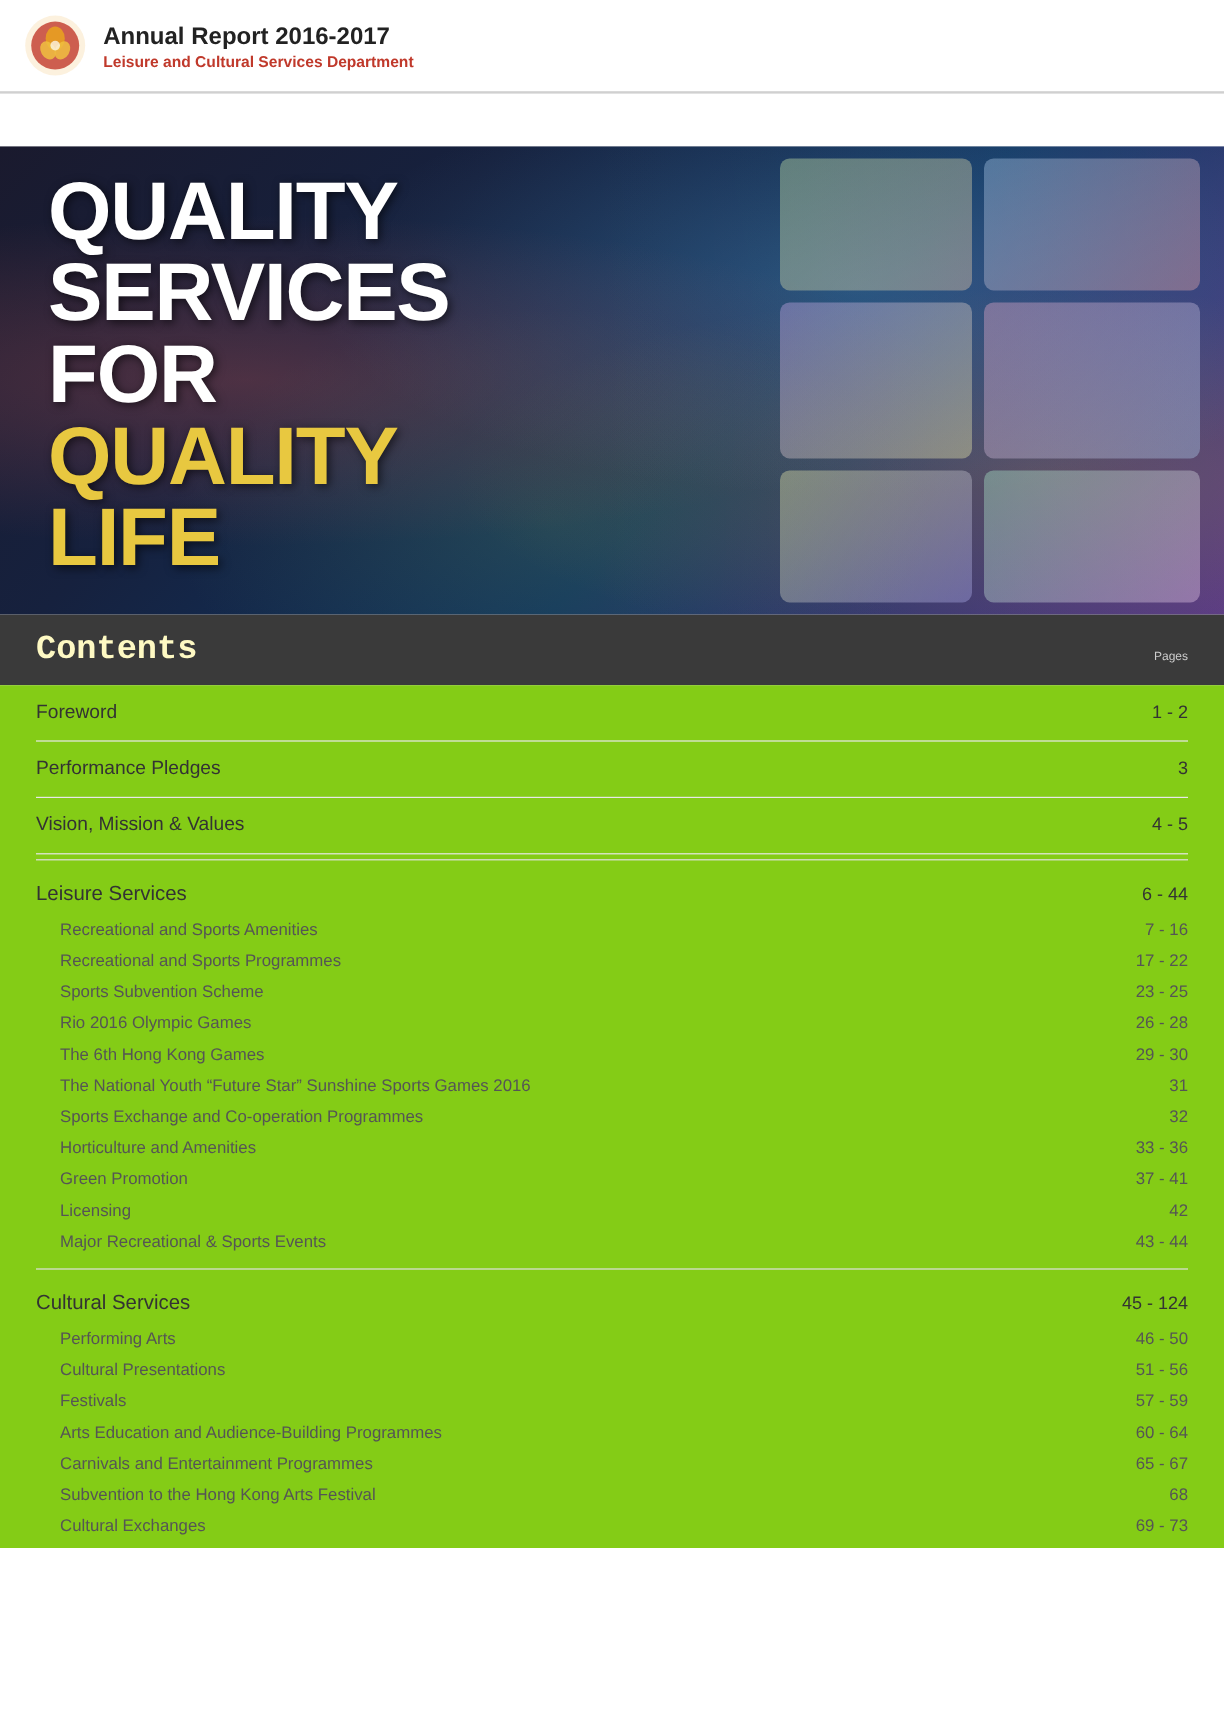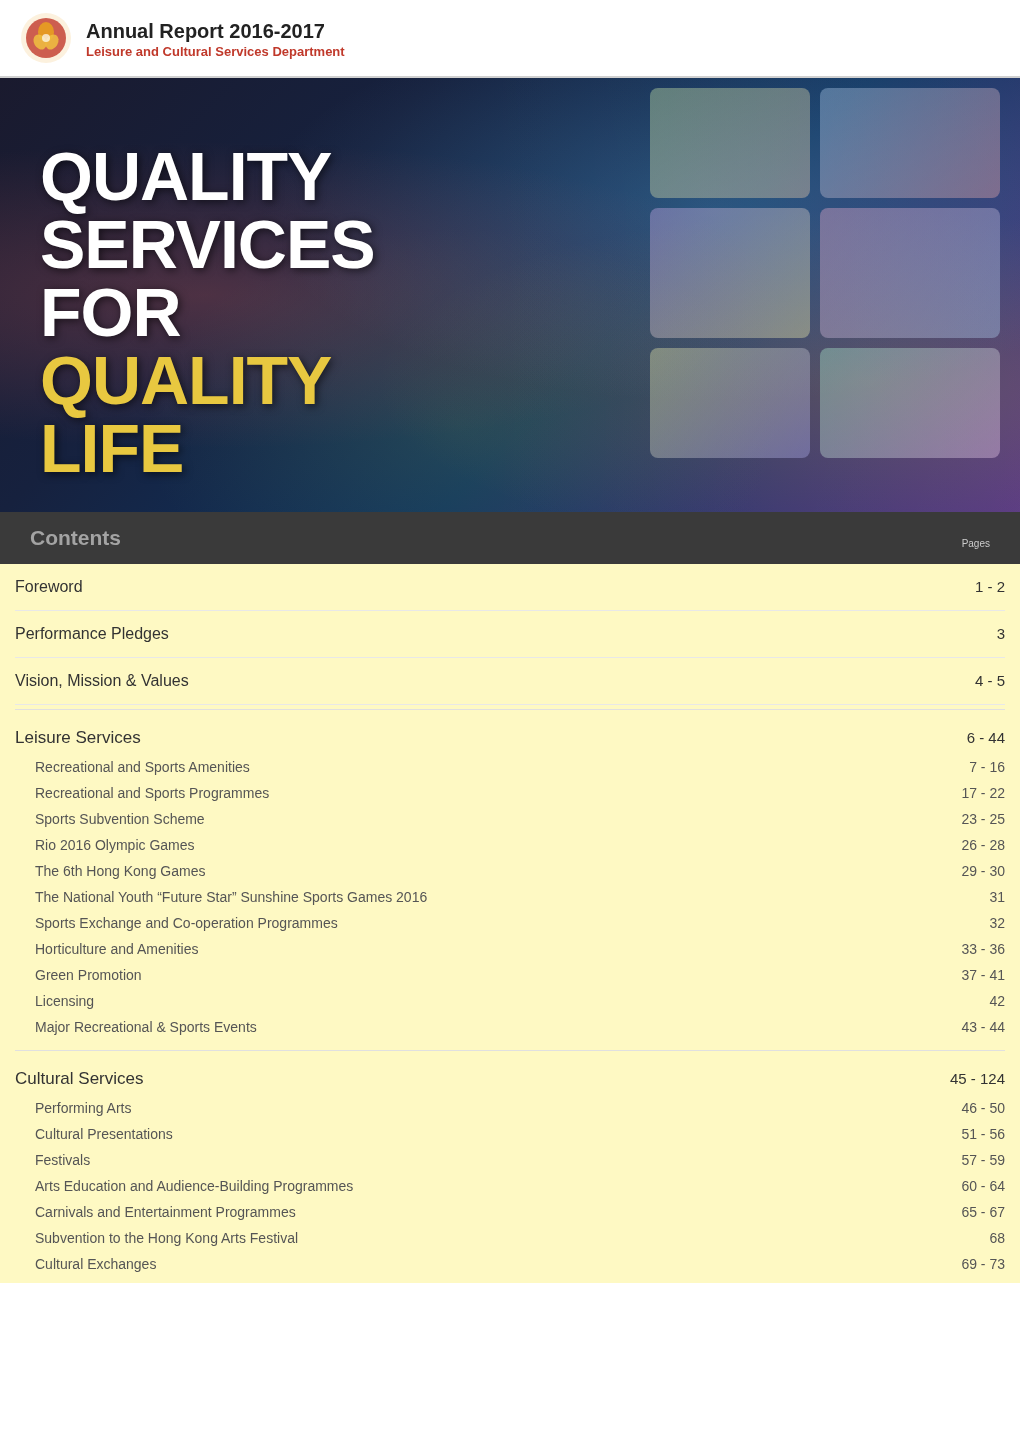--- a/index.html
+++ b/index.html
@@ -33,27 +33,28 @@
     }
     .header-text-subtitle {
       font-size: 13px;
       color: #c0392b;
       font-weight: bold;
     }
 
     
     .hero {
       width: 100%;
-      height: 434px;
+      height: 390px;
       background: linear-gradient(135deg, #1a1a2e 0%, #16213e 30%, #0f3460 60%, #533483 100%);
       position: relative;
       overflow: hidden;
       display: flex;
       align-items: flex-end;
       padding: 30px 40px;
+      margin-top: 44px;
     }
     .hero-bg {
       position: absolute;
       inset: 0;
       background:
         radial-gradient(ellipse at 20% 50%, rgba(180,80,80,0.35) 0%, transparent 50%),
         radial-gradient(ellipse at 70% 30%, rgba(100,160,200,0.3) 0%, transparent 45%),
         radial-gradient(ellipse at 85% 70%, rgba(200,150,50,0.25) 0%, transparent 40%),
         radial-gradient(ellipse at 45% 80%, rgba(80,120,80,0.3) 0%, transparent 40%);
     }
@@ -104,34 +105,35 @@
 
     
     .contents-header {
       background: #3a3a3a;
       display: flex;
       justify-content: space-between;
       align-items: center;
       padding: 14px 30px;
     }
     .contents-title {
-      color: #a3a3a3;
-      font-size: 21px;
+      color: #fef9c3;
+      font-size: 28px;
       font-weight: bold;
+      font-family: Liberation Mono, monospace;
     }
     .contents-pages-label {
       color: #ccc;
       font-size: 10px;
       margin-top: 11px;
     }
 
     
     .toc {
-      padding: 0 15px;
-      background: #fef9c3;
+      padding: 0 30px;
+      background: #84cc16;
     }
 
     
     .toc-item-top {
       display: flex;
       justify-content: space-between;
       align-items: baseline;
       padding: 14px 0;
       border-bottom: 1px solid #e8e8e8;
       font-size: 16px;

